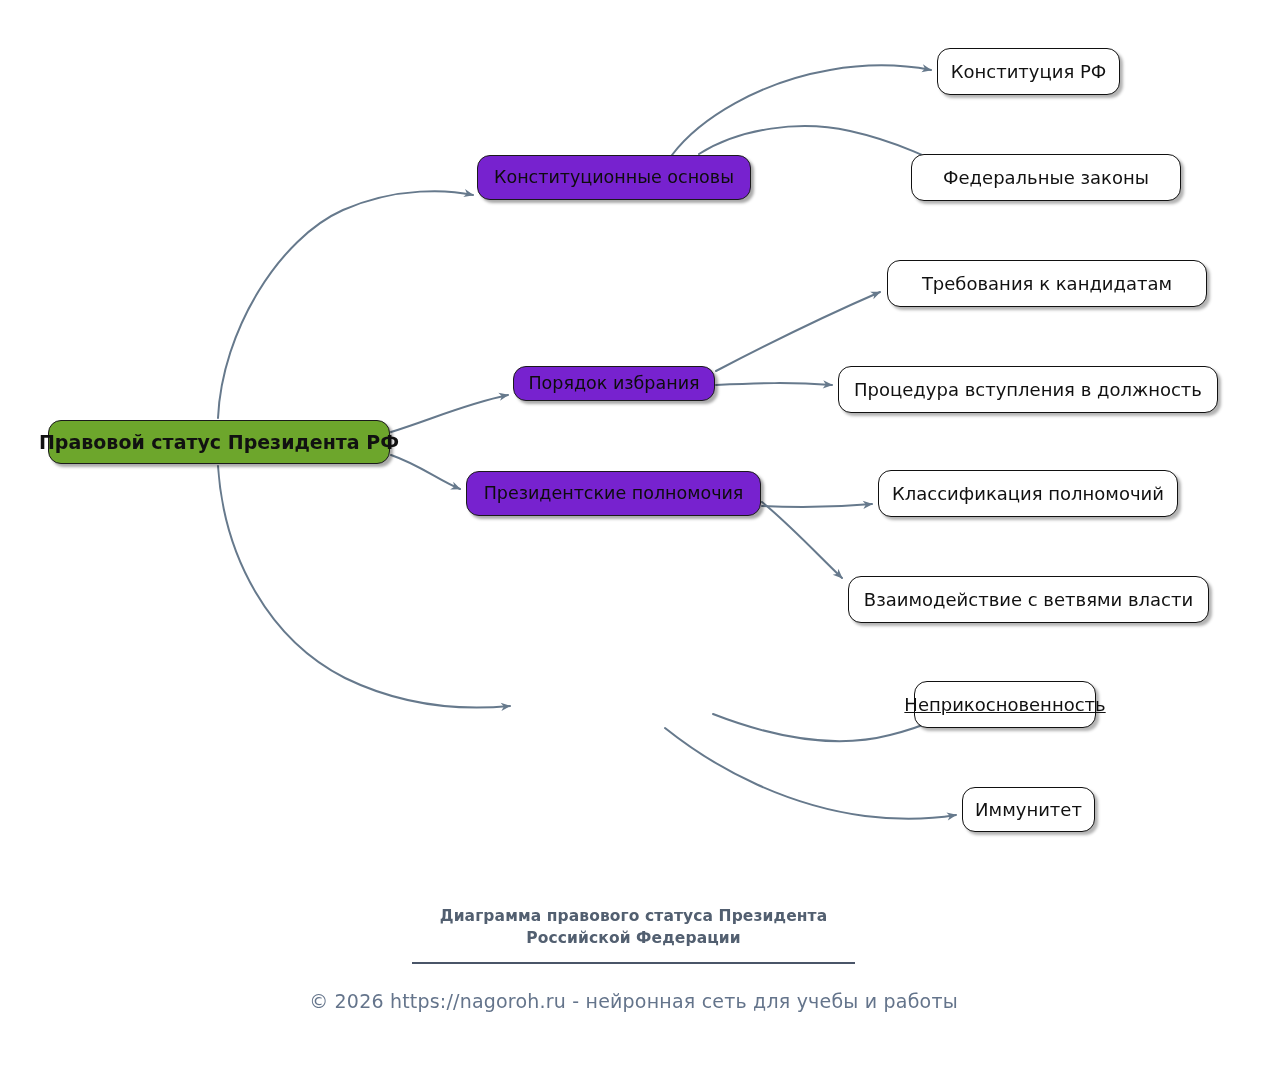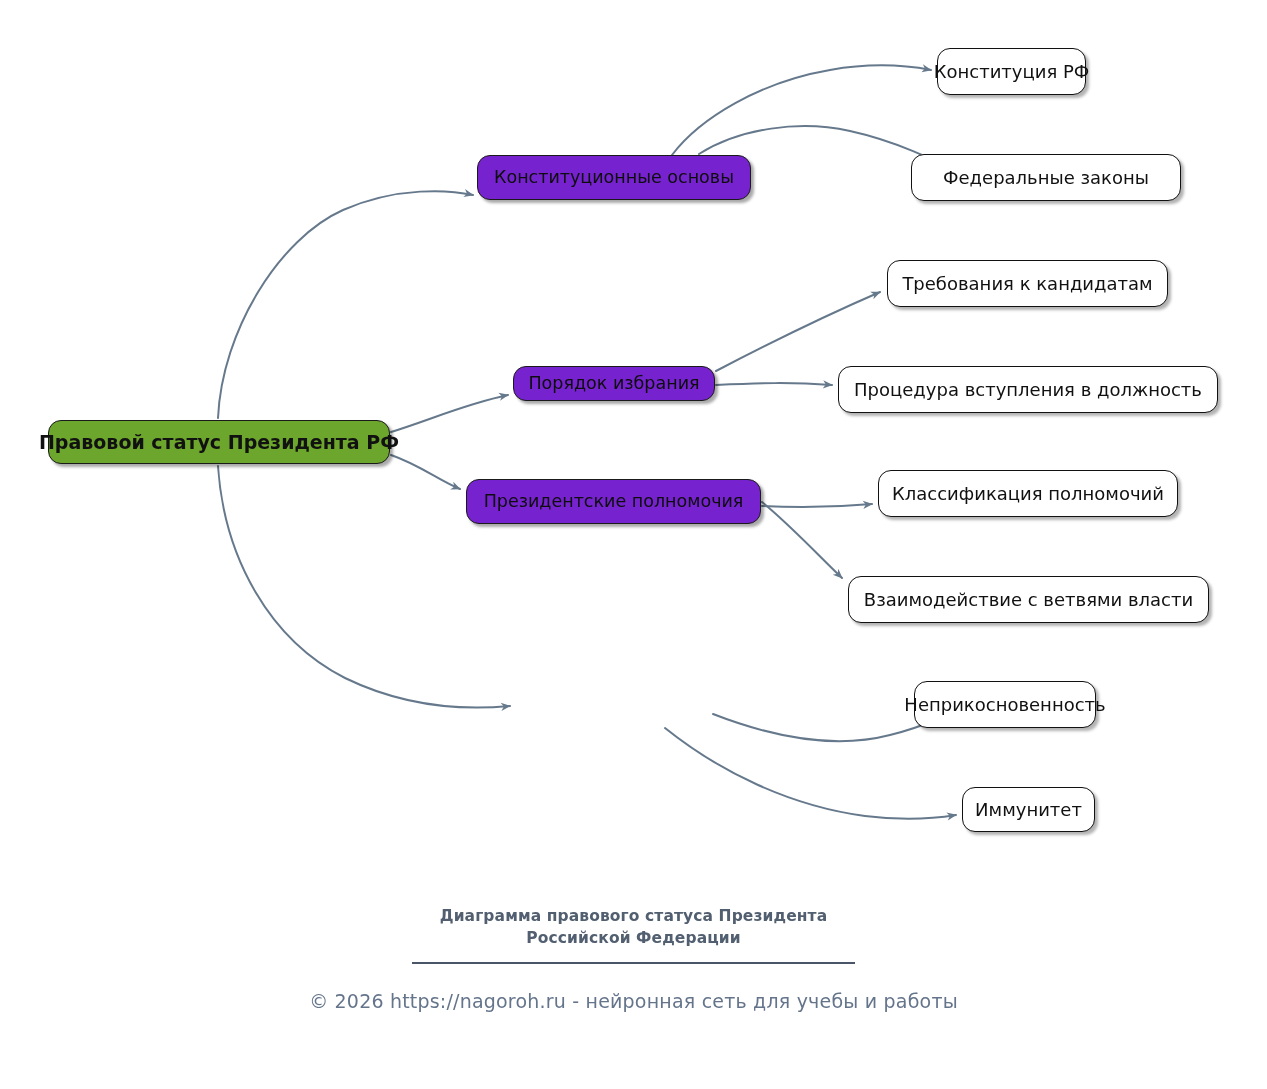--- a/index.html
+++ b/index.html
@@ -141,48 +141,48 @@
     </g>
   </svg>
 
   <div class="node node-root" style="left:48px; top:420px; width:342px; height:44px;font-weight:bold;">
     <span class="node-label">Правовой статус Президента РФ</span>
   </div>
 
   <div class="node node-branch" style="left:477px; top:155px; width:274px; height:45px;align-items:center;">
     <span class="node-label">Конституционные основы</span>
   </div>
-  <div class="node node-leaf" style="left:937px; top:48px; width:149px; height:47px;">
+  <div class="node node-leaf" style="left:937px; top:48px; width:183px; height:47px;">
     <span class="node-label">Конституция РФ</span>
   </div>
   <div class="node node-leaf" style="left:911px; top:154px; width:270px; height:47px;">
     <span class="node-label">Федеральные законы</span>
   </div>
 
   <div class="node node-branch" style="left:513px; top:366px; width:202px; height:35px;">
     <span class="node-label">Порядок избрания</span>
   </div>
-  <div class="node node-leaf" style="left:887px; top:260px; width:281px; height:47px;">
+  <div class="node node-leaf" style="left:887px; top:260px; width:320px; height:47px;">
     <span class="node-label">Требования к кандидатам</span>
   </div>
   <div class="node node-leaf" style="left:838px; top:366px; width:380px; height:47px;">
     <span class="node-label">Процедура вступления в должность</span>
   </div>
 
-  <div class="node node-branch" style="left:466px; top:471px; width:295px; height:45px;margin-top:8px;">
+  <div class="node node-branch" style="left:466px; top:471px; width:295px; height:45px;">
     <span class="node-label">Президентские полномочия</span>
   </div>
   <div class="node node-leaf" style="left:878px; top:470px; width:300px; height:47px;">
     <span class="node-label">Классификация полномочий</span>
   </div>
   <div class="node node-leaf" style="left:848px; top:576px; width:361px; height:47px;">
     <span class="node-label">Взаимодействие с ветвями власти</span>
   </div>
 
-  <div class="node node-leaf" style="left:914px; top:681px; width:182px; height:47px;">
+  <div class="node node-leaf" style="left:914px; top:681px; width:182px; height:47px;text-decoration:underline;">
     <span class="node-label">Неприкосновенность</span>
   </div>
   <div class="node node-leaf" style="left:962px; top:787px; width:133px; height:45px;">
     <span class="node-label">Иммунитет</span>
   </div>
 
   <div id="diagram-footer">
     <div id="caption-title">Диаграмма правового статуса Президента
 Российской Федерации</div>
     <div id="caption-divider"></div>

